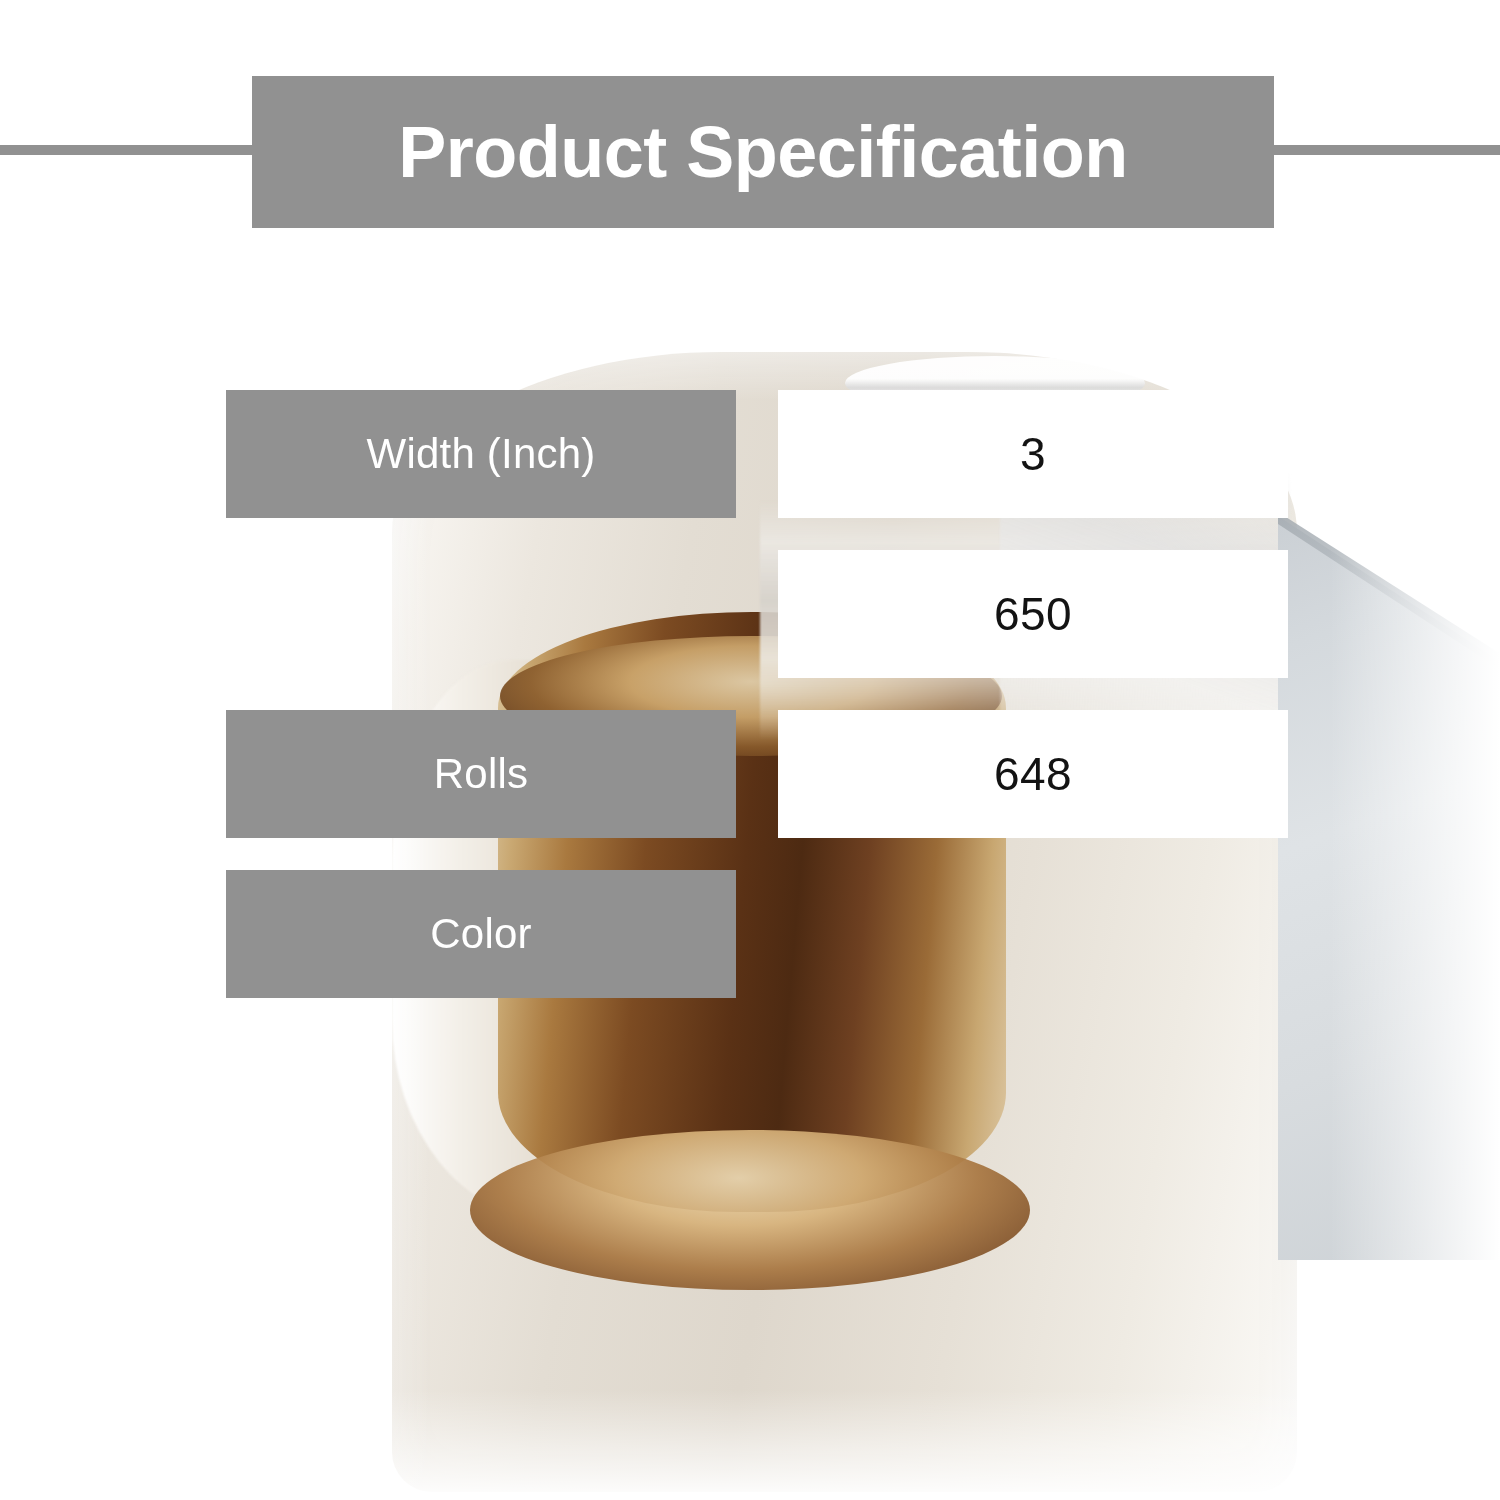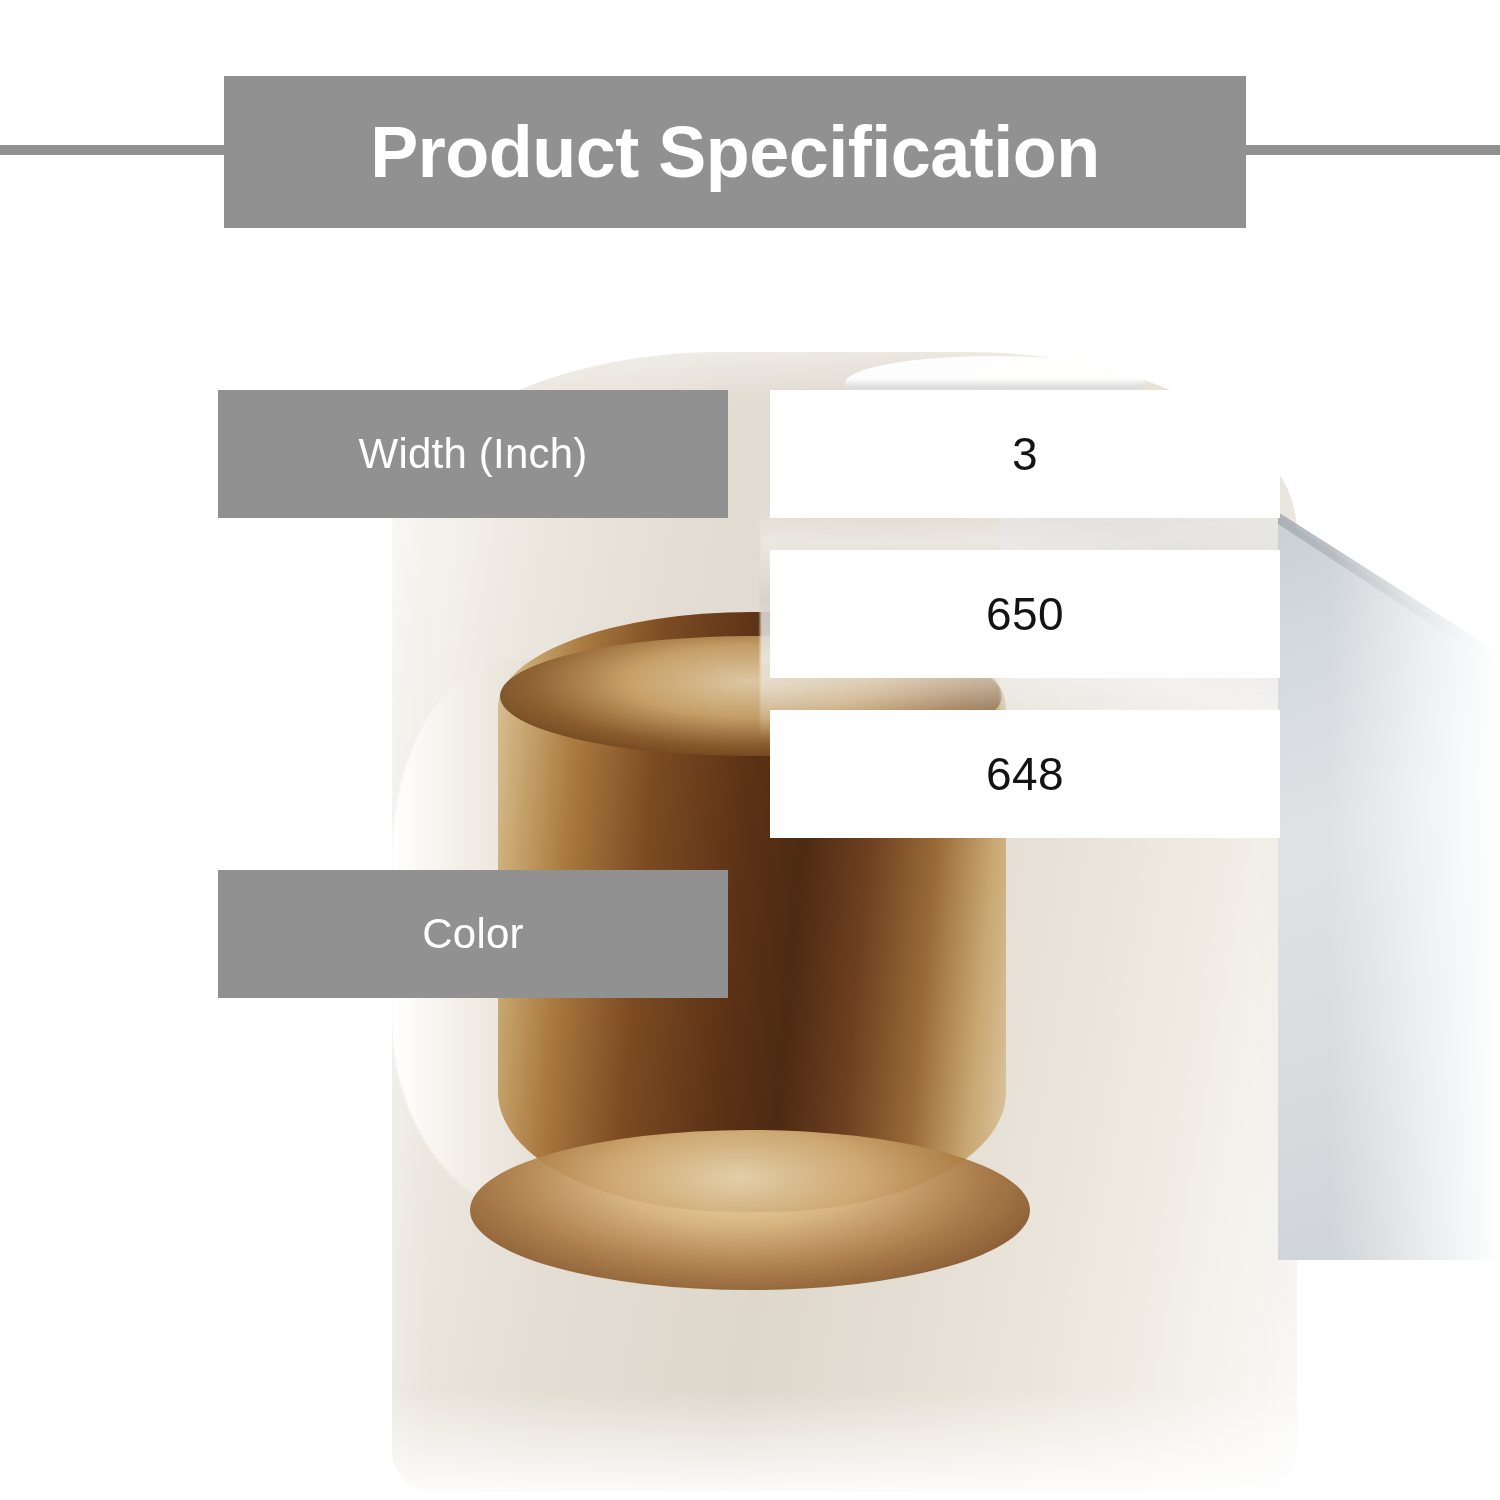--- a/index.html
+++ b/index.html
@@ -144,40 +144,40 @@
 
   
   #header-rule {
     position: absolute;
     left: 0; top: 145px;
     width: 1500px; height: 10px;
     background: #919191;
   }
   #header-banner {
     position: absolute;
-    left: 224px; top: 76px;
+    left: 252px; top: 76px;
     width: 1022px; height: 152px;
     background: #919191;
     display: flex;
     align-items: center;
     justify-content: center;
   }
   #header-title {
     color: #ffffff;
     font-size: 72px;
     font-weight: bold;
     letter-spacing: -0.5px;
     white-space: nowrap;
     font-family: "Liberation Sans", sans-serif;
   }
 
   
   #spec-table {
     position: absolute;
-    left: 218px; top: 390px;
+    left: 226px; top: 390px;
     width: 906px;
   }
   .spec-row {
     position: relative;
     height: 128px;
     margin-bottom: 32px;
   }
   .spec-label {
     position: absolute;
     left: 0; top: 0;
@@ -254,20 +254,23 @@
 
     <div class="spec-row">
       <div class="spec-value">
         <span>650</span>
       </div>
     </div>
 
 
 
     <div class="spec-row">
+      <div class="spec-label">
+        <span>Rolls</span>
+      </div>
       <div class="spec-value">
         <span>648</span>
       </div>
     </div>
 
     <div class="spec-row">
       <div class="spec-label">
         <span>Color</span>
       </div>
     </div>

